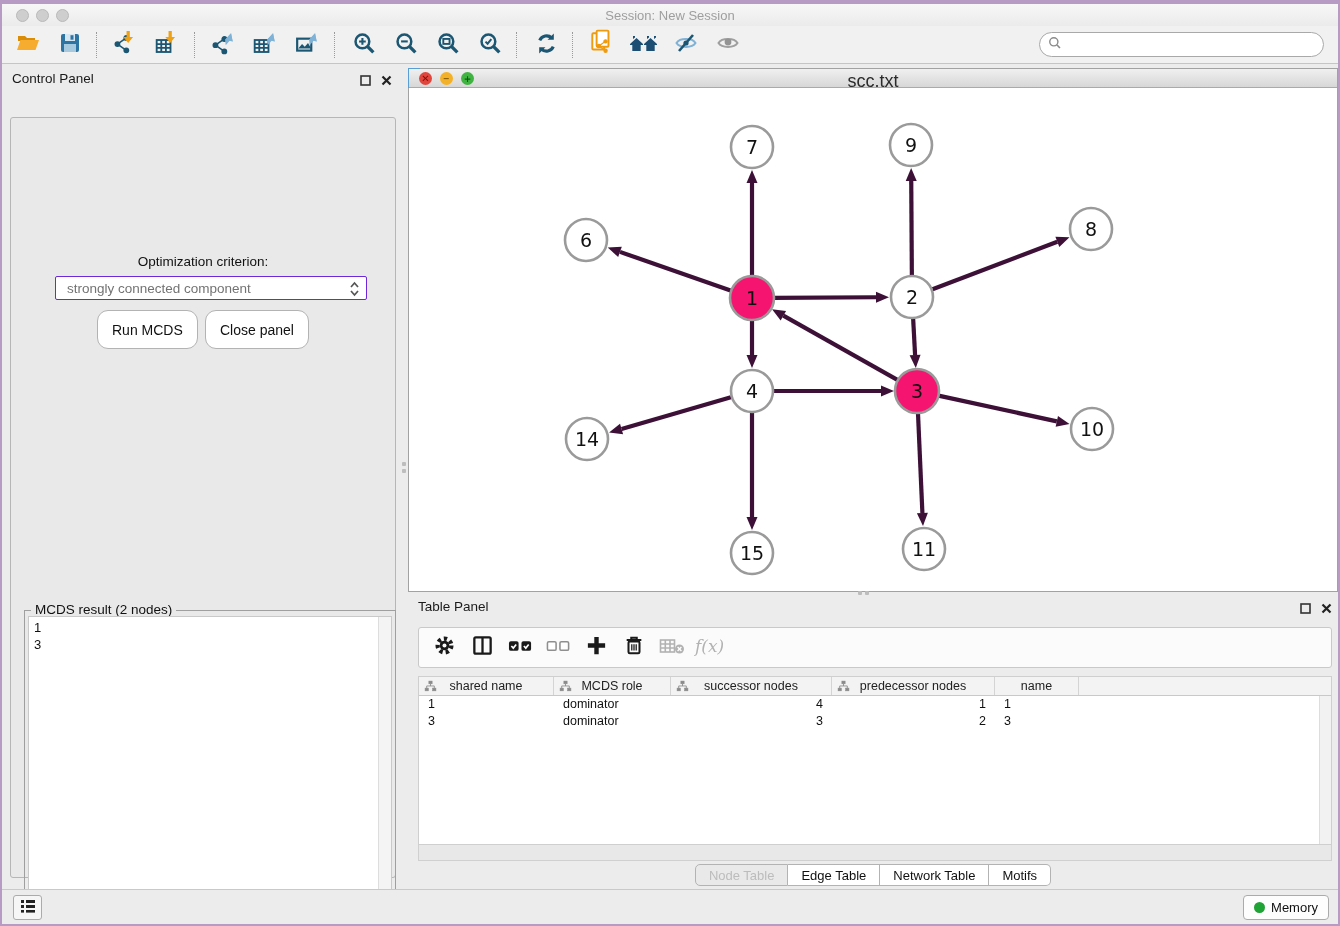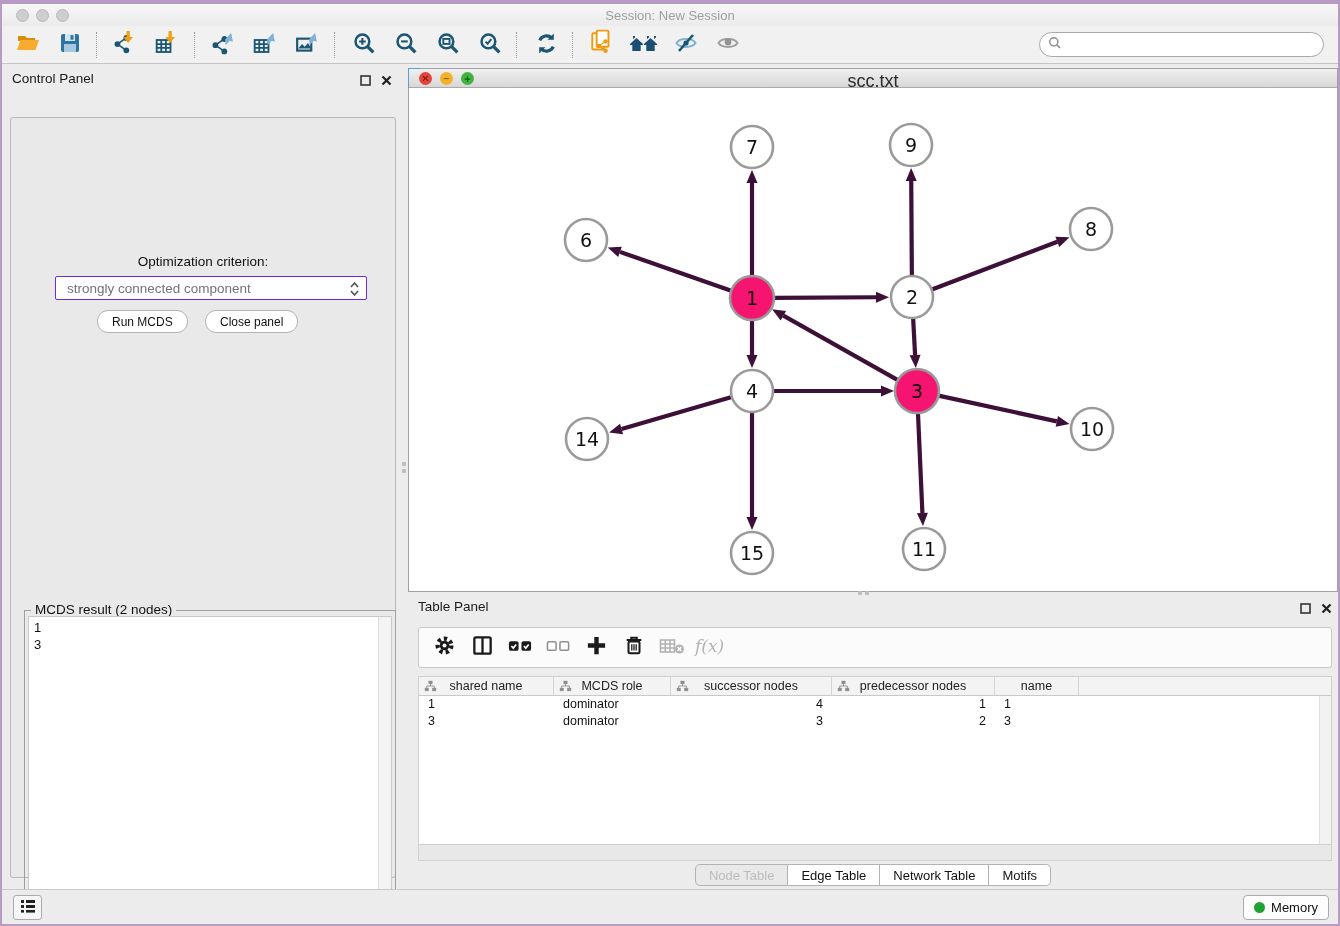--- a/index.html
+++ b/index.html
@@ -24,21 +24,21 @@
   .panel-icons{position:absolute;display:flex;gap:10px;align-items:center;}
   .cp-body{position:absolute;left:8px;top:117px;width:386px;height:761px;border:1px solid #b6b6b6;background:#e9e9e9;border-radius:3px;}
   .segtabs{position:absolute;display:flex;height:22px;font-size:13px;}
   .seg{padding:2px 13px;line-height:17px;background:#fff;border:1px solid #b3b3b3;border-left:none;color:#111;cursor:pointer;white-space:nowrap;}
   .seg:first-child{border-left:1px solid #b3b3b3;border-radius:5px 0 0 5px;}
   .seg:last-child{border-radius:0 5px 5px 0;}
   .seg.active{background:#e9e9e9;color:#bcbcbc;}
   .opt-label{position:absolute;left:0;width:100%;top:136px;text-align:center;font-size:13.5px;color:#111;}
   .dropdown{position:absolute;left:44px;top:158px;width:312px;height:24px;background:#fff;border:1px solid #6d28d9;border-radius:2px;display:flex;align-items:center;padding:0 22px 0 11px;font-size:13.5px;color:#737373;cursor:pointer;}
   .stepper{position:absolute;right:6px;top:3px;}
-  .btn{position:absolute;height:23px;background:#fff;border:1px solid #b3b3b3;border-radius:11px;font-size:12px;color:#111;display:flex;align-items:center;justify-content:center;padding:0 14px;cursor:pointer;}
+  .btn{position:absolute;height:39px;background:#fff;border:1px solid #b3b3b3;border-radius:11px;font-size:14px;color:#111;display:flex;align-items:center;justify-content:center;padding:0 14px;cursor:pointer;}
   .fieldset{position:absolute;left:13px;top:492px;width:372px;height:381px;border:1px solid #9f9f9f;}
   .legend{position:absolute;left:6px;top:-9px;background:#e9e9e9;padding:0 4px;font-size:13.5px;color:#111;}
   .resultarea{position:absolute;left:3px;top:5px;right:3px;bottom:3px;background:#fff;border:1px solid #c9c9c9;font-size:13px;color:#111;padding:2px 5px;line-height:17px;overflow:hidden;}
   .scrolltrack{position:absolute;right:0;top:0;bottom:0;width:13px;background:#f4f4f4;border-left:1px solid #ddd;}
   
   .netwin{position:absolute;left:406px;top:68px;width:930px;height:524px;border:1px solid #a2a2a2;background:#fff;}
   .netwin-title{position:absolute;left:0;top:0;right:0;height:19px;background:linear-gradient(#f0f0f0,#d7d7d7);border-bottom:1px solid #aaa;}
   .netwin-title .t{position:absolute;left:0;right:0;top:2px;text-align:center;font-size:18px;color:#2b2b2b;}
   .mini{position:absolute;top:3px;width:13px;height:13px;border-radius:50%;display:flex;align-items:center;justify-content:center;font-size:10px;font-weight:bold;cursor:pointer;}
   .focus-corner{position:absolute;left:-1px;top:-1px;width:12px;height:20px;border-left:2px solid #5a9fd4;border-top:2px solid #5a9fd4;}

